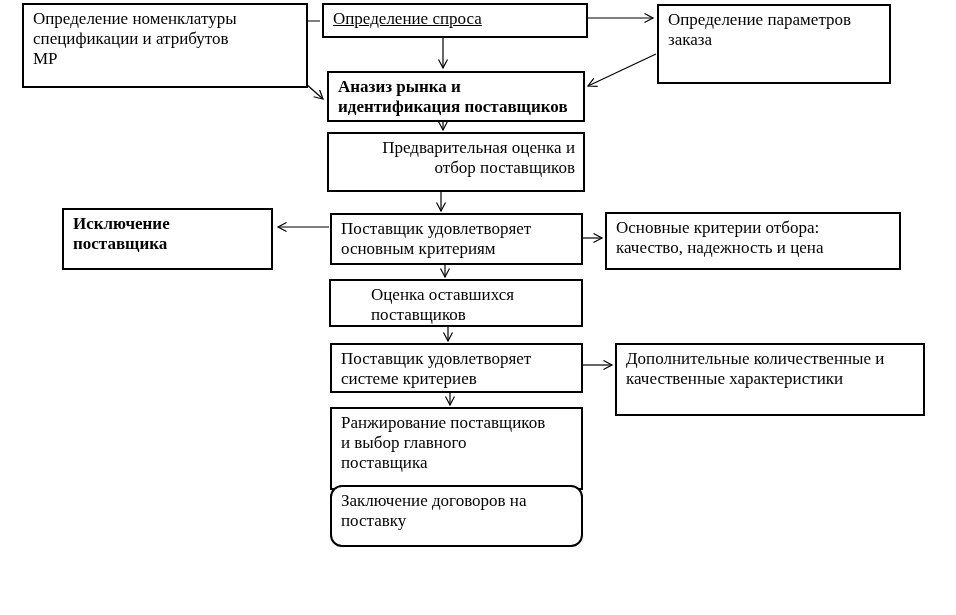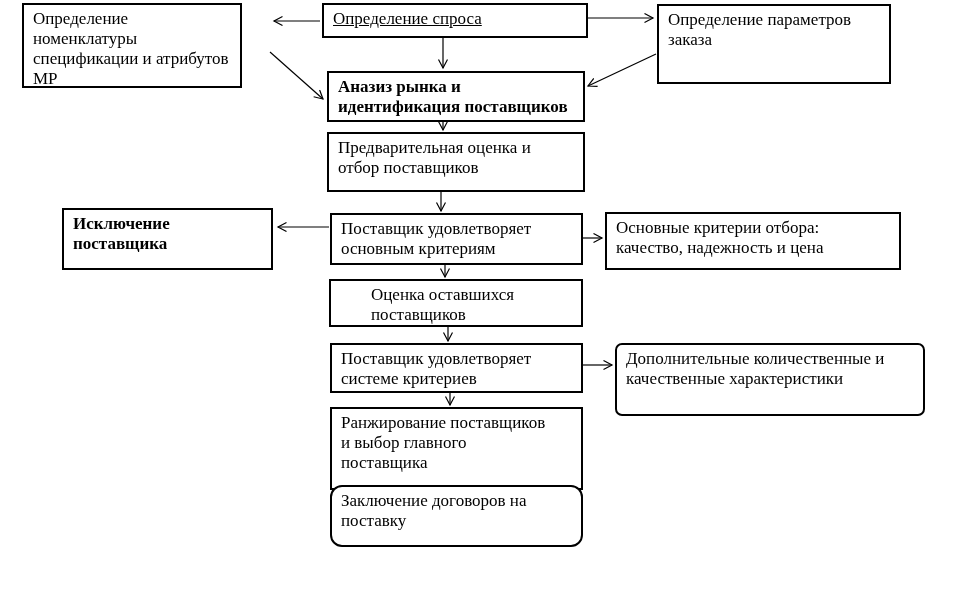--- a/index.html
+++ b/index.html
@@ -54,39 +54,39 @@
       <line x1="441" y1="192" x2="441" y2="211" stroke="#000000" stroke-width="1.2" marker-end="url(#arrowhead)"></line>
       <line x1="329" y1="227" x2="278" y2="227" stroke="#000000" stroke-width="1.2" marker-end="url(#arrowhead)"></line>
       <line x1="583" y1="238" x2="602" y2="238" stroke="#000000" stroke-width="1.2" marker-end="url(#arrowhead)"></line>
       <line x1="445" y1="265" x2="445" y2="277" stroke="#000000" stroke-width="1.2" marker-end="url(#arrowhead)"></line>
       <line x1="448" y1="327" x2="448" y2="341" stroke="#000000" stroke-width="1.2" marker-end="url(#arrowhead)"></line>
       <line x1="583" y1="365" x2="612" y2="365" stroke="#000000" stroke-width="1.2" marker-end="url(#arrowhead)"></line>
       <line x1="450" y1="393" x2="450" y2="405" stroke="#000000" stroke-width="1.2" marker-end="url(#arrowhead)"></line>
       <line x1="453" y1="474" x2="453" y2="483" stroke="#000000" stroke-width="1.2" marker-end="url(#arrowhead)"></line>
     </svg>
   <div id="nodes-layer">
-      <div class="node" style="left: 22px; top: 3px; width: 220px; height: 85px;">Определение номенклатуры
+      <div class="node" style="left: 22px; top: 3px; width: 286px; height: 85px;">Определение номенклатуры
 спецификации и атрибутов
 МР</div>
       <div class="node" style="left: 322px; top: 3px; width: 266px; height: 35px; text-decoration: underline;">Определение спроса</div>
       <div class="node" style="left: 657px; top: 4px; width: 234px; height: 80px;">Определение параметров заказа</div>
       <div class="node" style="left: 327px; top: 71px; width: 258px; height: 51px; font-weight: bold;">Аназиз рынка и
 идентификация поставщиков</div>
-      <div class="node" style="left: 327px; top: 132px; width: 258px; height: 60px;">Предварительная оценка и
+      <div class="node" style="left: 327px; top: 132px; width: 258px; height: 60px; text-align: right;">Предварительная оценка и
 отбор поставщиков</div>
       <div class="node" style="left: 62px; top: 208px; width: 211px; height: 62px; font-weight: bold;">Исключение поставщика</div>
       <div class="node" style="left: 330px; top: 213px; width: 253px; height: 52px;">Поставщик удовлетворяет
 основным критериям</div>
       <div class="node" style="left: 605px; top: 212px; width: 296px; height: 58px;">Основные критерии отбора:
 качество, надежность и цена</div>
       <div class="node" style="left: 329px; top: 279px; width: 254px; height: 48px; padding-left: 40px;">Оценка оставшихся
 поставщиков</div>
       <div class="node" style="left: 330px; top: 343px; width: 253px; height: 50px;">Поставщик удовлетворяет
 системе критериев</div>
-      <div class="node" style="left: 615px; top: 343px; width: 310px; height: 73px; border-radius: 7px;">Дополнительные количественные и
+      <div class="node" style="left: 615px; top: 343px; width: 310px; height: 73px;">Дополнительные количественные и
 качественные характеристики</div>
       <div class="node" style="left: 330px; top: 407px; width: 253px; height: 83px;">Ранжирование поставщиков
 и выбор главного
 поставщика</div>
       <div class="node" style="left: 330px; top: 485px; width: 253px; height: 62px; border-radius: 12px;">Заключение договоров на
 поставку</div>
     </div>
 </div>
 
 </body></html>

